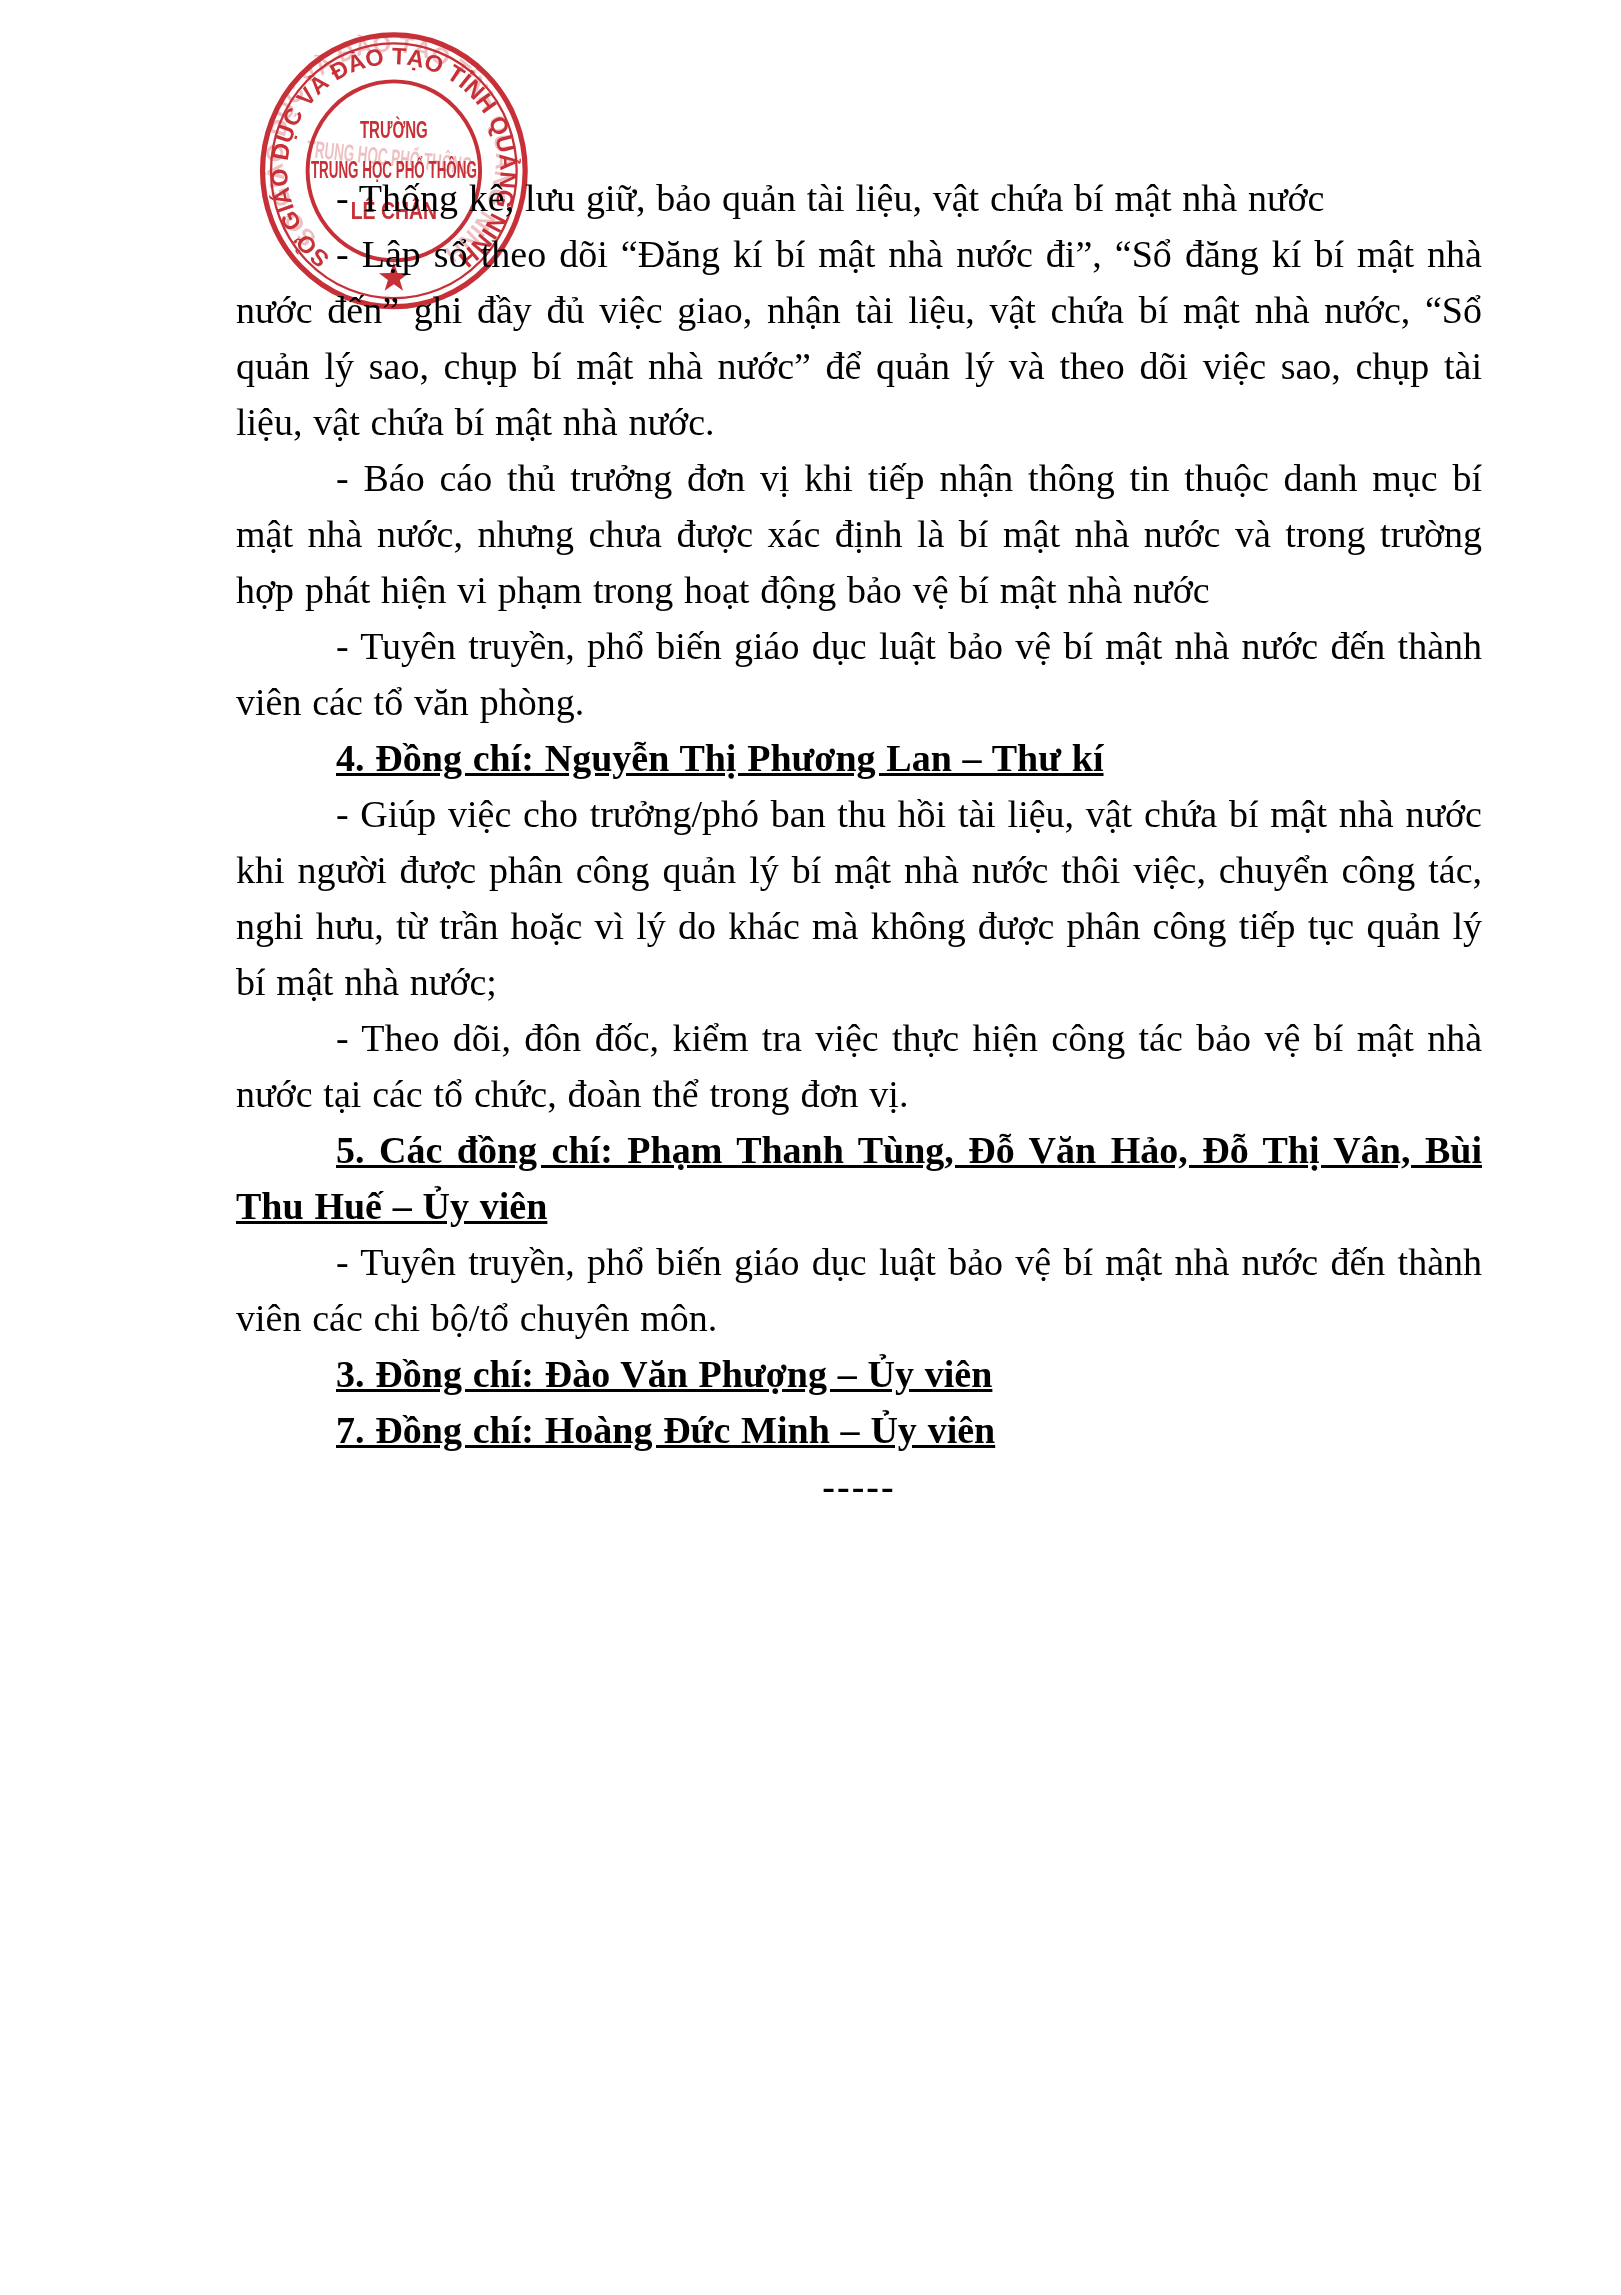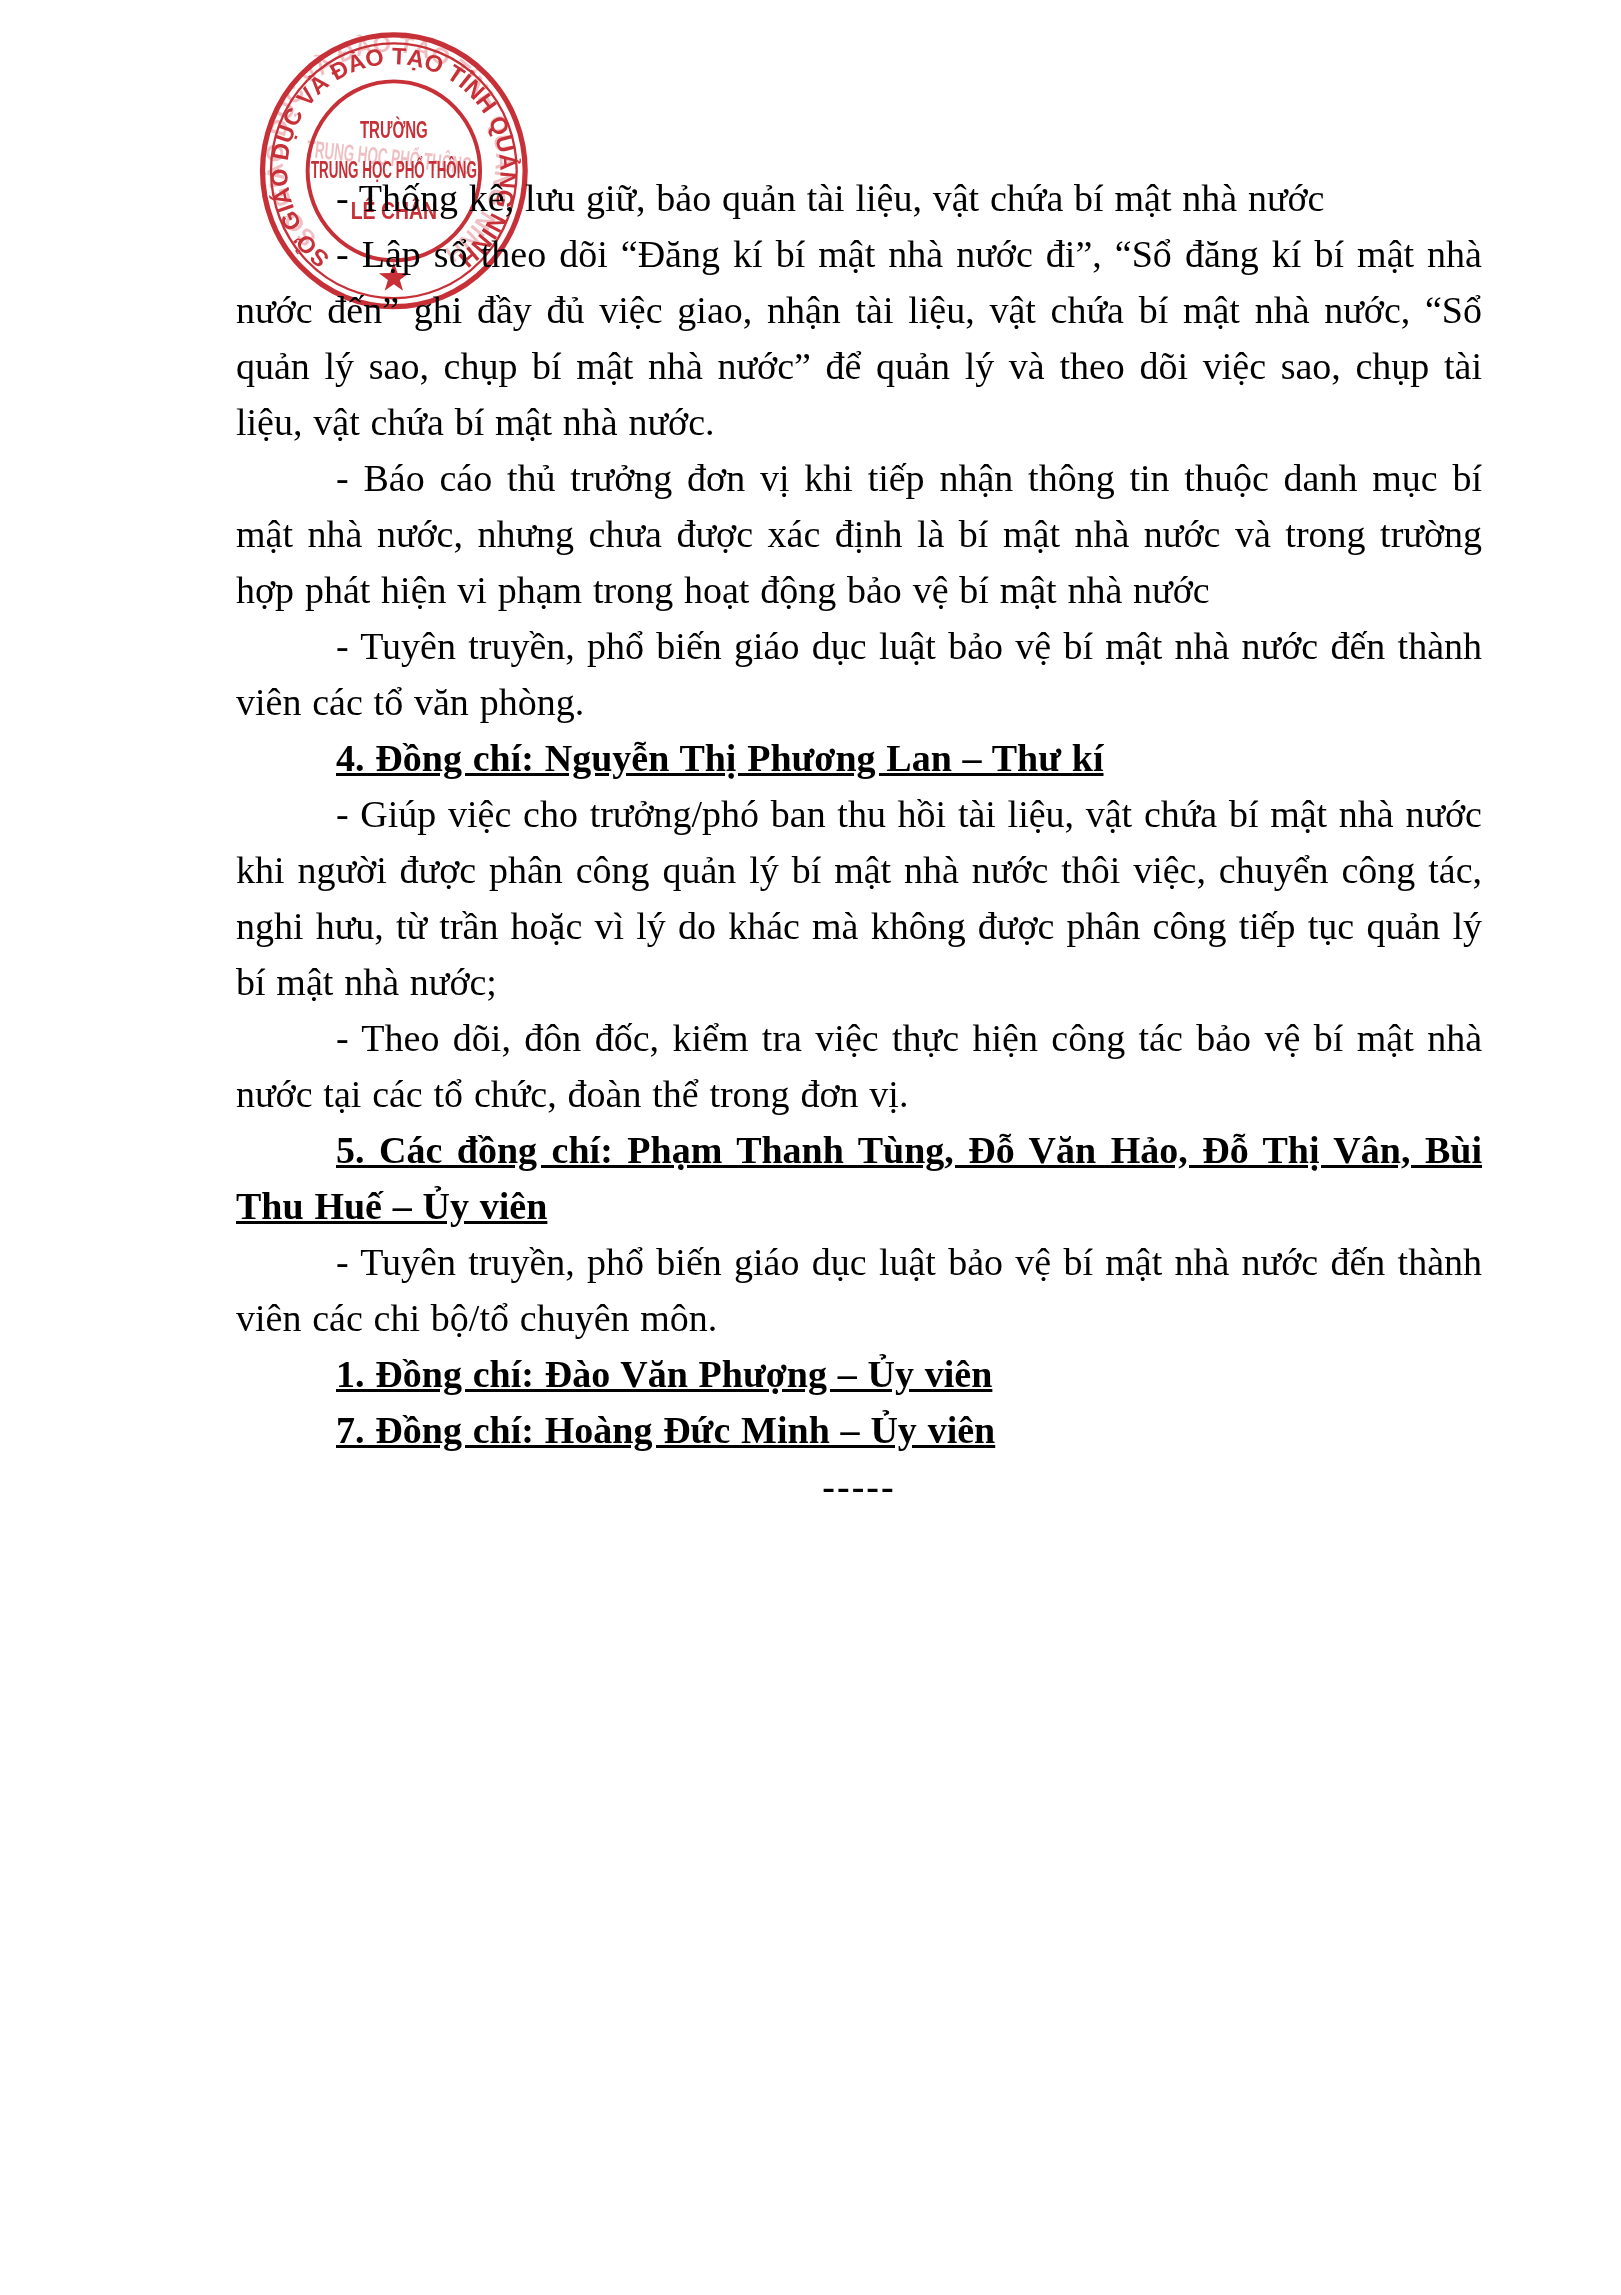--- a/index.html
+++ b/index.html
@@ -88,19 +88,19 @@
   <div class="content">
     <p class="body">- Thống kê, lưu giữ, bảo quản tài liệu, vật chứa bí mật nhà nước</p>
     <p class="body">- Lập sổ theo dõi “Đăng kí bí mật nhà nước đi”, “Sổ đăng kí bí mật nhà nước đến” ghi đầy đủ việc giao, nhận tài liệu, vật chứa bí mật nhà nước, “Sổ quản lý sao, chụp bí mật nhà nước” để quản lý và theo dõi việc sao, chụp tài liệu, vật chứa bí mật nhà nước.</p>
     <p class="body">- Báo cáo thủ trưởng đơn vị khi tiếp nhận thông tin thuộc danh mục bí mật nhà nước, nhưng chưa được xác định là bí mật nhà nước và trong trường hợp phát hiện vi phạm trong hoạt động bảo vệ bí mật nhà nước</p>
     <p class="body">- Tuyên truyền, phổ biến giáo dục luật bảo vệ bí mật nhà nước đến thành viên các tổ văn phòng.</p>
     <p class="heading">4. Đồng chí: Nguyễn Thị Phương Lan – Thư kí</p>
     <p class="body">- Giúp việc cho trưởng/phó ban thu hồi tài liệu, vật chứa bí mật nhà nước khi người được phân công quản lý bí mật nhà nước thôi việc, chuyển công tác, nghi hưu, từ trần hoặc vì lý do khác mà không được phân công tiếp tục quản lý bí mật nhà nước;</p>
     <p class="body">- Theo dõi, đôn đốc, kiểm tra việc thực hiện công tác bảo vệ bí mật nhà nước tại các tổ chức, đoàn thể trong đơn vị.</p>
     <p class="heading">5. Các đồng chí: Phạm Thanh Tùng, Đỗ Văn Hảo, Đỗ Thị Vân, Bùi Thu Huế – Ủy viên</p>
     <p class="body">- Tuyên truyền, phổ biến giáo dục luật bảo vệ bí mật nhà nước đến thành viên các chi bộ/tổ chuyên môn.</p>
-    <p class="heading">1. Đồng chí: Đào Văn Phượng – Ủy viên</p>
+    <p class="heading">3. Đồng chí: Đào Văn Phượng – Ủy viên</p>
     <p class="heading">7. Đồng chí:  Hoàng Đức Minh – Ủy viên</p>
     <p class="separator">-----</p>
   </div>
 
 </div>
 
 
 </body></html>

